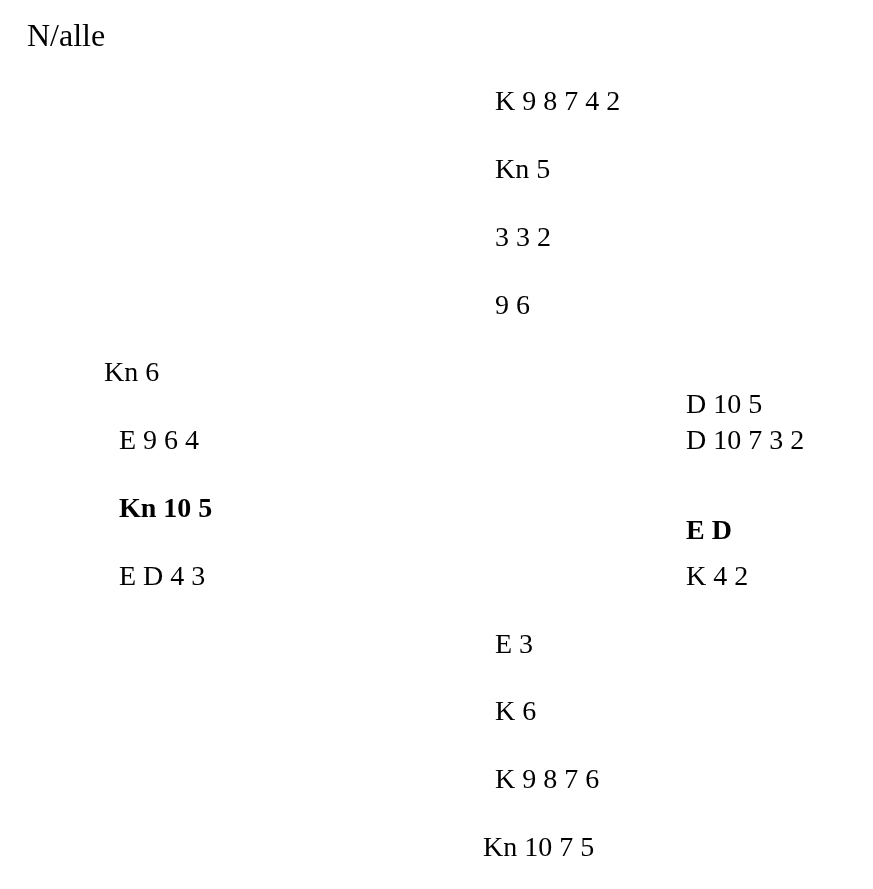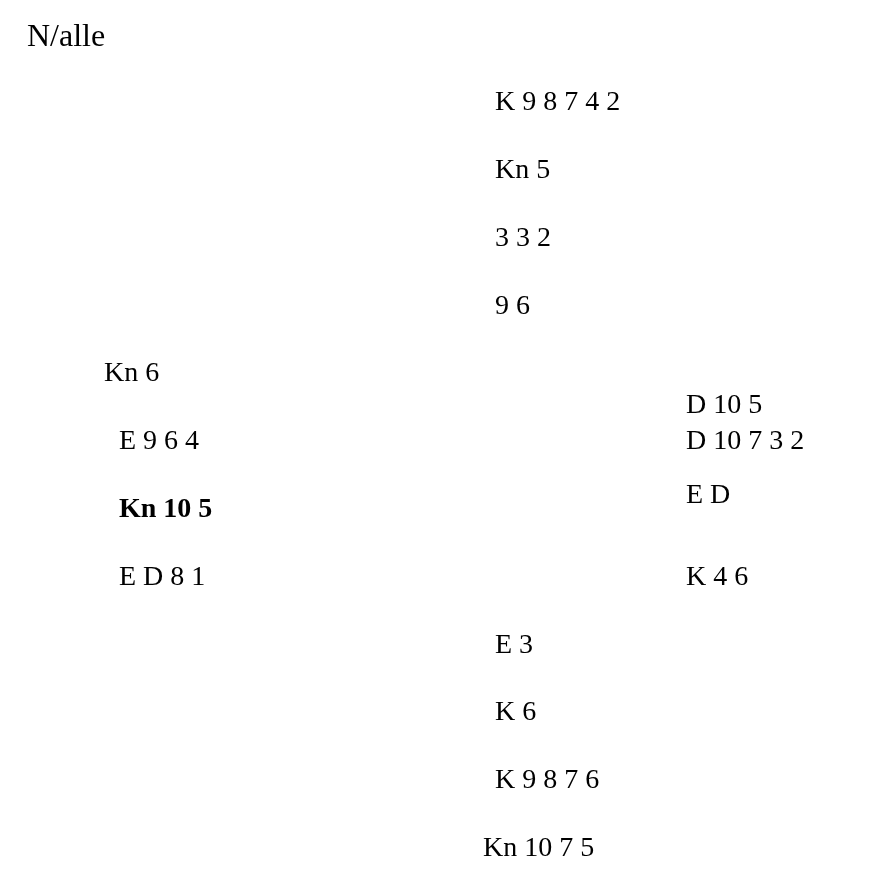--- a/index.html
+++ b/index.html
@@ -41,21 +41,21 @@
   .pos-n3 { left: 495px; top: 223px; }
   .pos-n4 { left: 495px; top: 291px; font-family: Liberation Serif, serif; }
   
   .pos-w1 { left: 104px; top: 358px; }
   .pos-w2 { left: 119px; top: 426px; }
   .pos-w3 { left: 119px; top: 494px; font-weight: bold; }
   .pos-w4 { left: 119px; top: 562px; }
   
   .pos-e1 { left: 686px; top: 357px; margin-top: 33px; }
   .pos-e2 { left: 686px; top: 426px; text-align: center; }
-  .pos-e3 { left: 686px; top: 480px; }
+  .pos-e3 { left: 686px; top: 516px; font-weight: bold; }
   .pos-e4 { left: 686px; top: 562px; }
   
   .pos-s1 { left: 495px; top: 630px; }
   .pos-s2 { left: 495px; top: 697px; }
   .pos-s3 { left: 495px; top: 765px; }
   .pos-s4 { left: 483px; top: 833px; }
 </style>
 </head>
 <body style="background: rgb(255, 255, 255); color: rgb(0, 0, 0);">
 
@@ -67,28 +67,28 @@
     <div class="line pos-n1">K 9 8 7 4 2</div>
     <div class="line pos-n2">Kn 5</div>
     <div class="line pos-n3">3 3 2</div>
     <div class="line pos-n4">9 6</div>
   </div>
 
   <div>
     <div class="line pos-w1">Kn 6</div>
     <div class="line pos-w2">E 9 6 4</div>
     <div class="line pos-w3">Kn 10 5</div>
-    <div class="line pos-w4">E D 8 1</div>
+    <div class="line pos-w4">E D 4 3</div>
   </div>
 
   <div>
     <div class="line pos-e1">D 10 5</div>
     <div class="line pos-e2">D 10 7 3 2</div>
     <div class="line pos-e3">E D</div>
-    <div class="line pos-e4">K 4 6</div>
+    <div class="line pos-e4">K 4 2</div>
   </div>
 
   <div>
     <div class="line pos-s1">E 3</div>
     <div class="line pos-s2">K 6</div>
     <div class="line pos-s3">K 9 8 7 6</div>
     <div class="line pos-s4">Kn 10 7 5</div>
   </div>
 
 </div>

